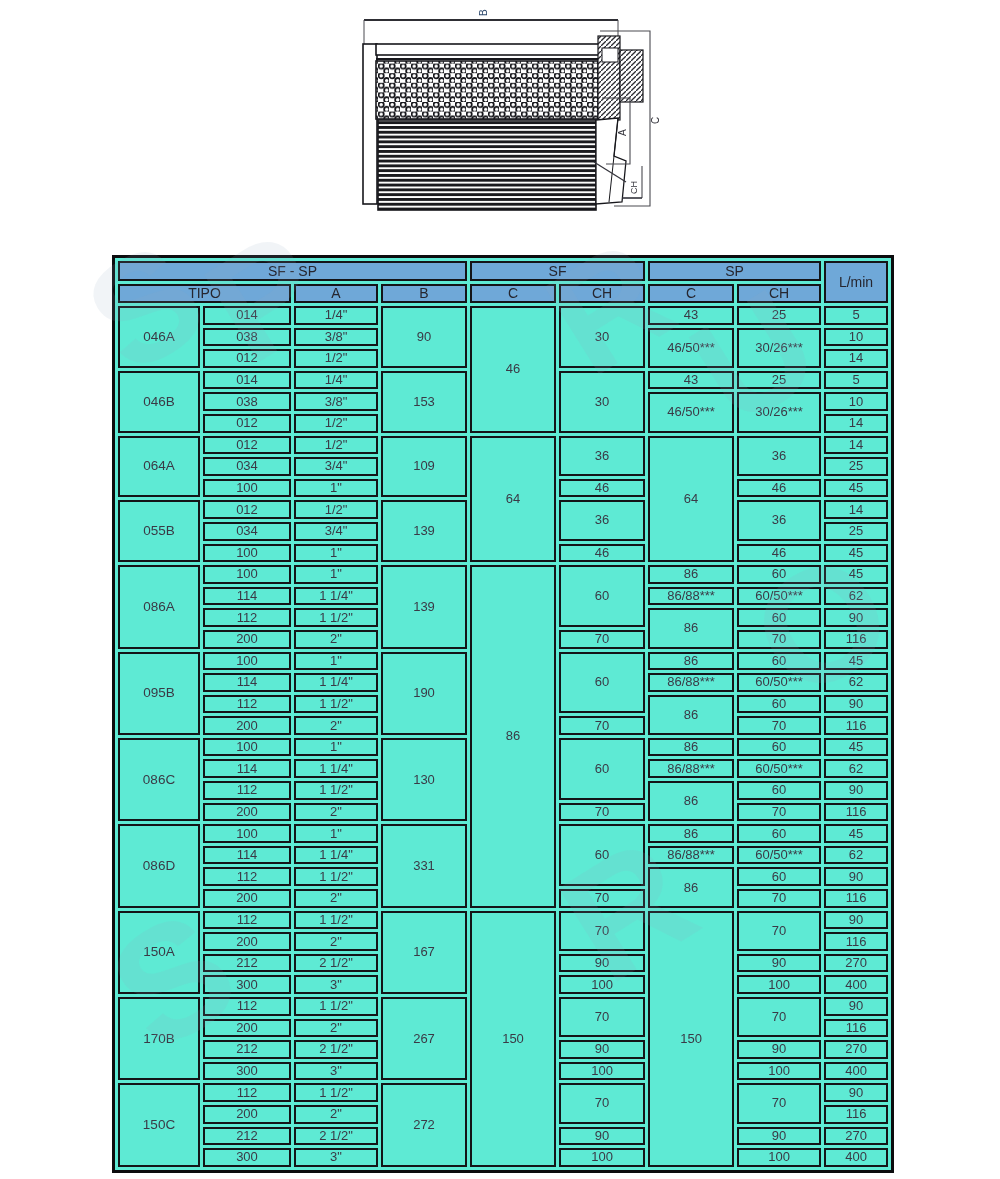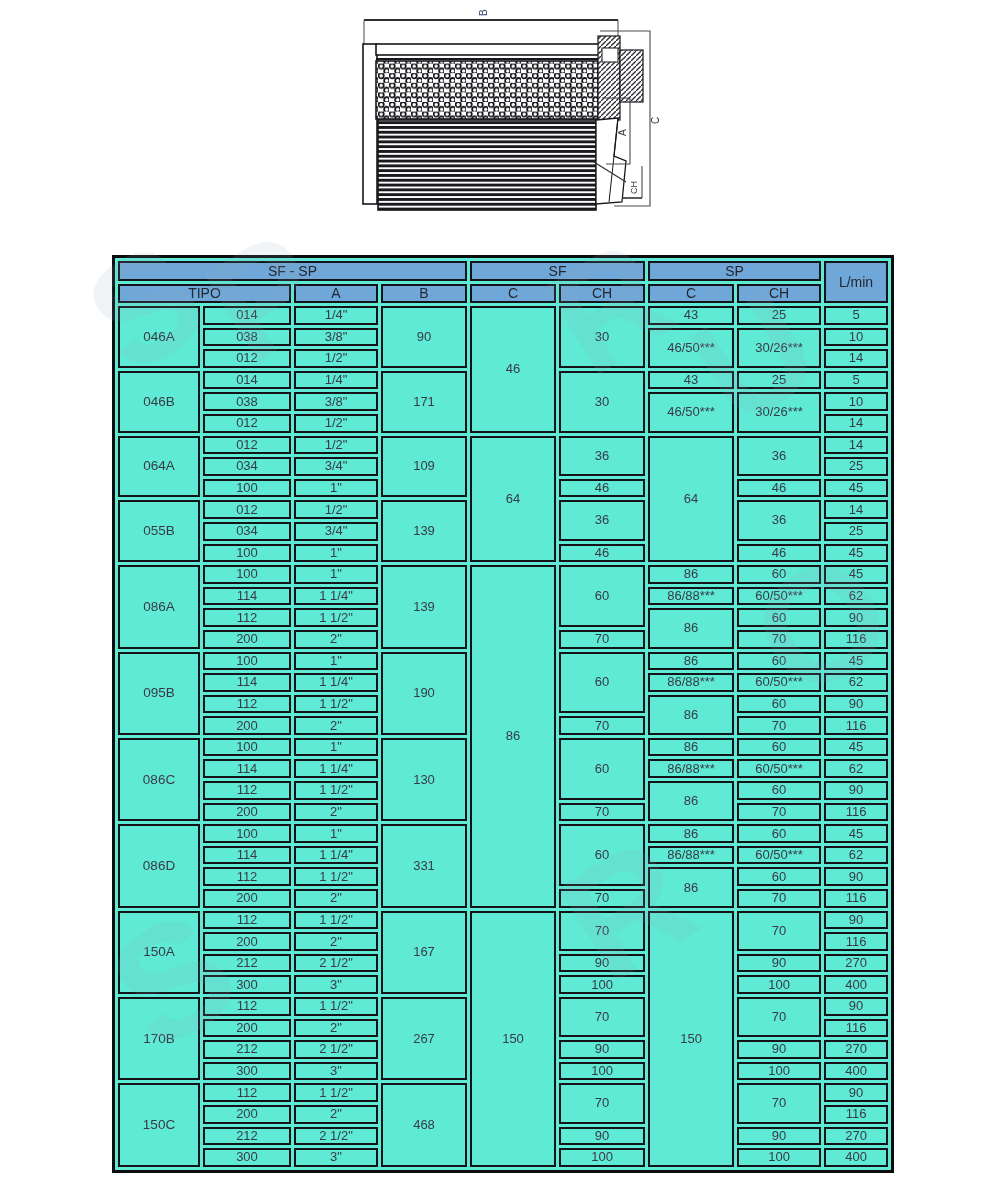--- a/index.html
+++ b/index.html
@@ -155,21 +155,21 @@
           </tr>
           <tr>
             <td>012</td>
             <td>1/2"</td>
             <td>14</td>
           </tr>
           <tr>
             <td rowspan="3" class="tipo">046B</td>
             <td>014</td>
             <td>1/4"</td>
-            <td rowspan="3">171</td>
+            <td rowspan="3">153</td>
             <td rowspan="3">30</td>
             <td>43</td>
             <td>25</td>
             <td>5</td>
           </tr>
           <tr>
             <td>038</td>
             <td>3/8"</td>
             <td rowspan="2">46/50***</td>
             <td rowspan="2">30/26***</td>
@@ -404,21 +404,21 @@
             <td>300</td>
             <td>3"</td>
             <td>100</td>
             <td>100</td>
             <td>400</td>
           </tr>
           <tr>
             <td rowspan="4" class="tipo">150C</td>
             <td>112</td>
             <td>1 1/2"</td>
-            <td rowspan="4">468</td>
+            <td rowspan="4">272</td>
             <td rowspan="2">70</td>
             <td rowspan="2">70</td>
             <td>90</td>
           </tr>
           <tr>
             <td>200</td>
             <td>2"</td>
             <td>116</td>
           </tr>
           <tr>

